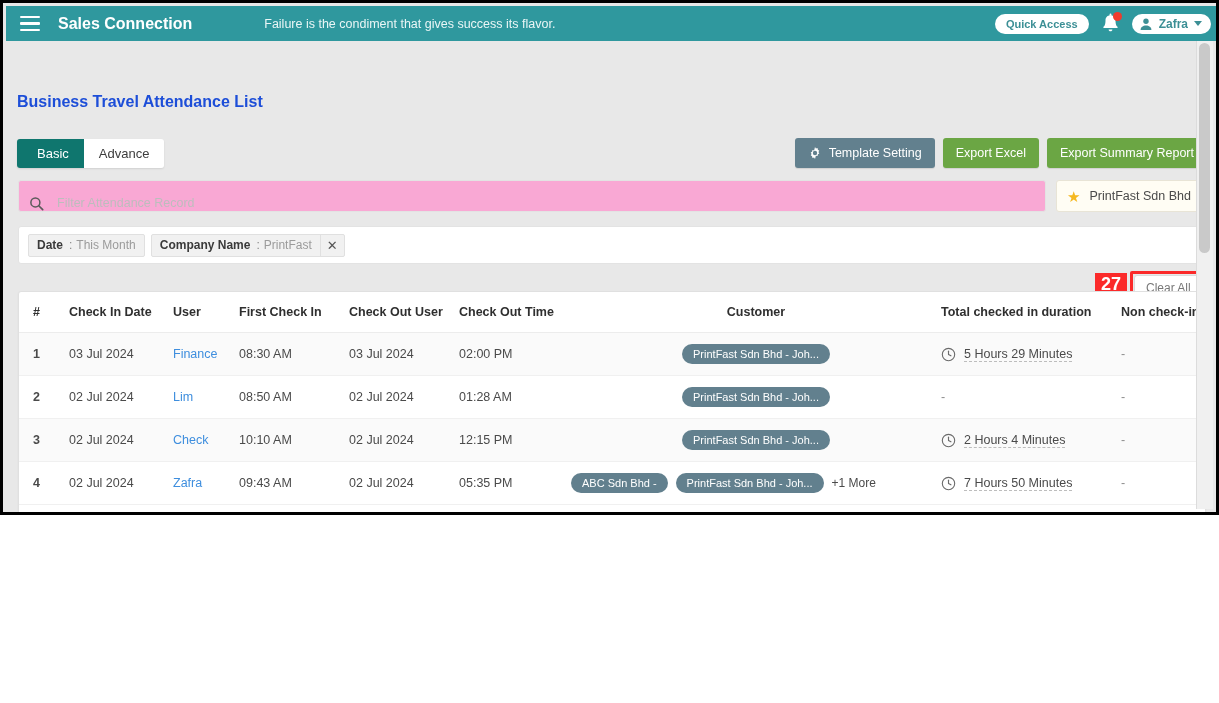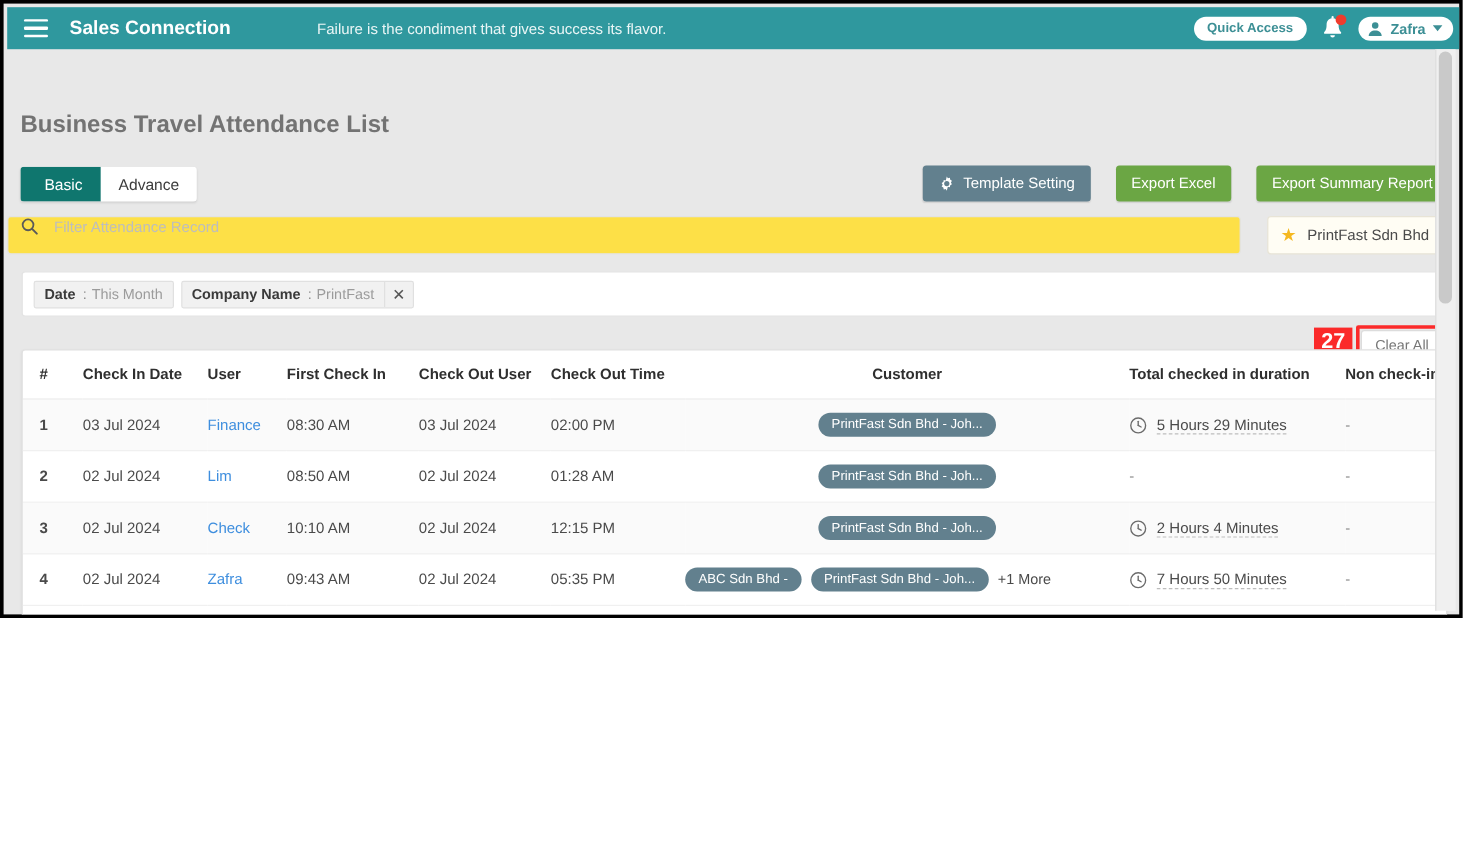--- a/index.html
+++ b/index.html
@@ -71,56 +71,56 @@
     border-left: 4.5px solid transparent;
     border-right: 4.5px solid transparent;
     border-top: 5.5px solid #3c8f95;
   }
 
   
   .content { position: absolute; left: 3px; top: 38px; width: 1213px; bottom: 3px; }
 
   .page-title {
     position: absolute; left: 11px; top: 52px;
-    font-size: 20px; font-weight: bold; color: #737373;
+    font-size: 16px; font-weight: bold; color: #1d4ed8;
   }
 
   
   .tabs {
     position: absolute; left: 11px; top: 98px;
     display: flex; border-radius: 3px; overflow: hidden;
     box-shadow: 0 1px 2px rgba(0,0,0,0.10);
   }
   .tab {
     font-size: 13px; padding: 7px 15px; cursor: pointer;
     background: #ffffff; color: #3c3c3c; white-space: nowrap;
   }
   .tab.active { background: #0f766e; color: #ffffff; padding-left: 20px; }
 
   
   .actions {
     position: absolute; right: 12px; top: 97px;
-    display: flex; gap: 21px; align-items: flex-start;
+    display: flex; gap: 8px; align-items: flex-start;
   }
   .btn {
     font-size: 12.5px; color: #ffffff; border-radius: 3px;
     padding: 8px 13px; cursor: pointer; white-space: nowrap;
     display: flex; align-items: center; gap: 7px;
     box-shadow: 0 1px 1px rgba(0,0,0,0.10);
   }
   .btn-slate { background: #607d8b; background: #62808e; }
   .btn-green { background: #6aa84f; background: #6ba644; }
   .gear { width: 14px; height: 14px; display:block; }
 
   
   .search-bar {
-    position: absolute; left: 0; top: 139px;
+    position: absolute; left: 12px; top: 139px;
     width: 1028px; height: 32px;
-    background: #fde047; border: 1px solid #e3e3e3; border-radius: 3px;
-    display: flex; align-items: flex-start; padding: 0 10px;
+    background: #f9a8d4; border: 1px solid #e3e3e3; border-radius: 3px;
+    display: flex; align-items: flex-end; padding: 0 10px;
     box-sizing: border-box;
   }
   .search-input {
     border: none; outline: none; flex: 1;
     font-size: 12.5px; font-family: inherit; color: #444;
     margin-left: 11px; background: transparent;
   }
   .search-input::placeholder { color: #bdbdbd; }
   .company-chip {
     position: absolute; left: 1050px; top: 139px;

